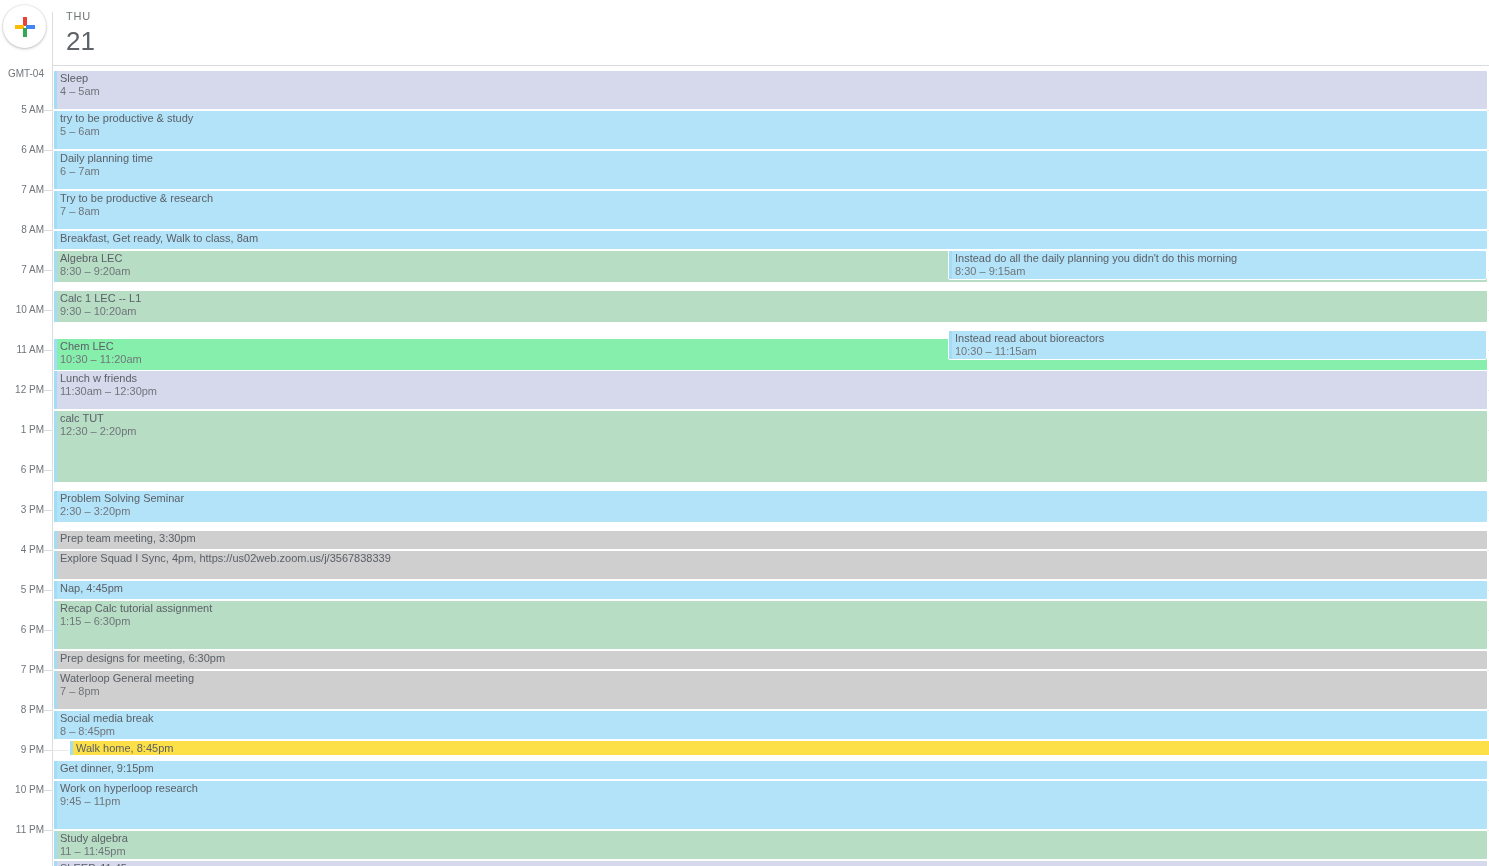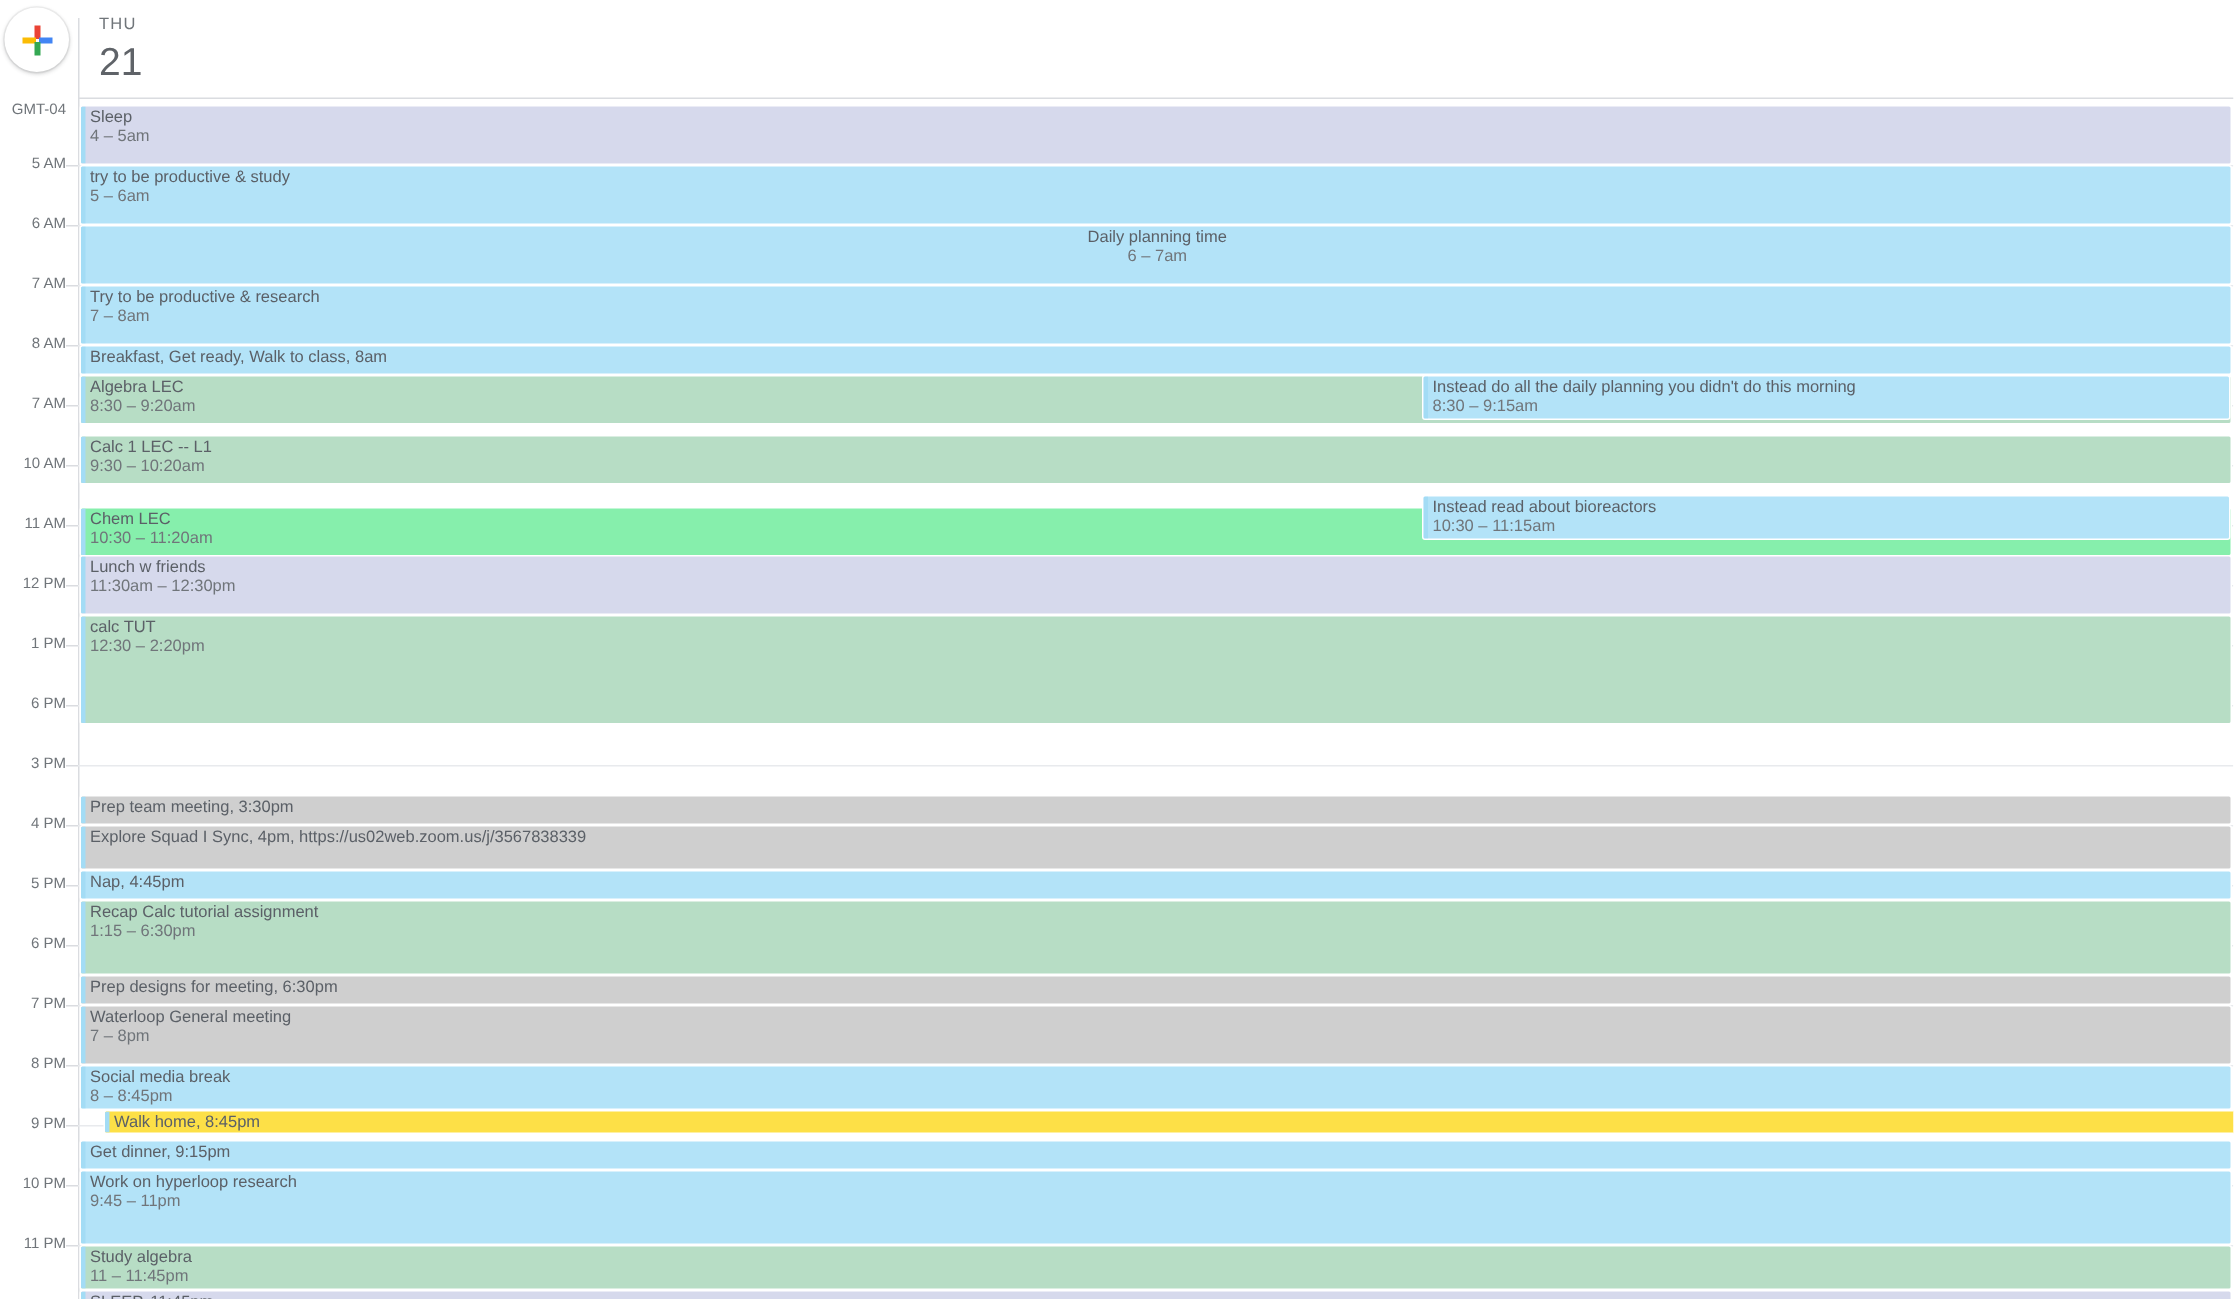--- a/index.html
+++ b/index.html
@@ -262,21 +262,21 @@
         <div class="event" style="left: 1px; top: 4px; width: 1435px; height: 40px; background: rgb(214, 217, 236); z-index: 2;">
           <div class="accent" style="background: rgb(163, 220, 245);"></div>
           <div class="ev-title">Sleep</div>
           <div class="ev-time">4 – 5am</div>
         </div>
         <div class="event" style="left: 1px; top: 44px; width: 1435px; height: 40px; background: rgb(179, 227, 248); z-index: 2;">
           <div class="accent" style="background: rgb(163, 220, 245);"></div>
           <div class="ev-title">try to be productive &amp; study</div>
           <div class="ev-time">5 – 6am</div>
         </div>
-        <div class="event" style="left: 1px; top: 84px; width: 1435px; height: 40px; background: rgb(179, 227, 248); z-index: 2; text-align: center;">
+        <div class="event" style="left: 1px; top: 84px; width: 1435px; height: 40px; background: rgb(179, 227, 248); z-index: 2;">
           <div class="accent" style="background: rgb(163, 220, 245);"></div>
           <div class="ev-title">Daily planning time</div>
           <div class="ev-time">6 – 7am</div>
         </div>
         <div class="event" style="left: 1px; top: 124px; width: 1435px; height: 40px; background: rgb(179, 227, 248); z-index: 2;">
           <div class="accent" style="background: rgb(163, 220, 245);"></div>
           <div class="ev-title">Try to be productive &amp; research</div>
           <div class="ev-time">7 – 8am</div>
         </div>
         <div class="event compact" style="left: 1px; top: 164px; width: 1435px; height: 20px; background: rgb(179, 227, 248); z-index: 2;">
@@ -311,20 +311,25 @@
         <div class="event" style="left: 1px; top: 304px; width: 1435px; height: 40px; background: rgb(214, 217, 236); z-index: 2;">
           <div class="accent" style="background: rgb(163, 220, 245);"></div>
           <div class="ev-title">Lunch w friends</div>
           <div class="ev-time">11:30am – 12:30pm</div>
         </div>
         <div class="event" style="left: 1px; top: 344px; width: 1435px; height: 73.3333px; background: rgb(183, 221, 197); z-index: 2;">
           <div class="accent" style="background: rgb(163, 220, 245);"></div>
           <div class="ev-title">calc TUT</div>
           <div class="ev-time">12:30 – 2:20pm</div>
         </div>
+        <div class="event" style="left: 1px; top: 424px; width: 1435px; height: 33.3333px; background: rgb(179, 227, 248); z-index: 2;">
+          <div class="accent" style="background: rgb(163, 220, 245);"></div>
+          <div class="ev-title">Problem Solving Seminar</div>
+          <div class="ev-time">2:30 – 3:20pm</div>
+        </div>
         <div class="event compact" style="left: 1px; top: 464px; width: 1435px; height: 20px; background: rgb(207, 207, 207); z-index: 2;">
           <div class="accent" style="background: rgb(163, 220, 245);"></div>
           <div class="ev-line">Prep team meeting, 3:30pm</div>
         </div>
         <div class="event compact" style="left: 1px; top: 484px; width: 1435px; height: 30px; background: rgb(207, 207, 207); z-index: 2;">
           <div class="accent" style="background: rgb(163, 220, 245);"></div>
           <div class="ev-line">Explore Squad I Sync, 4pm, https://us02web.zoom.us/j/3567838339</div>
         </div>
         <div class="event compact" style="left: 1px; top: 514px; width: 1435px; height: 20px; background: rgb(179, 227, 248); z-index: 2;">
           <div class="accent" style="background: rgb(163, 220, 245);"></div>

